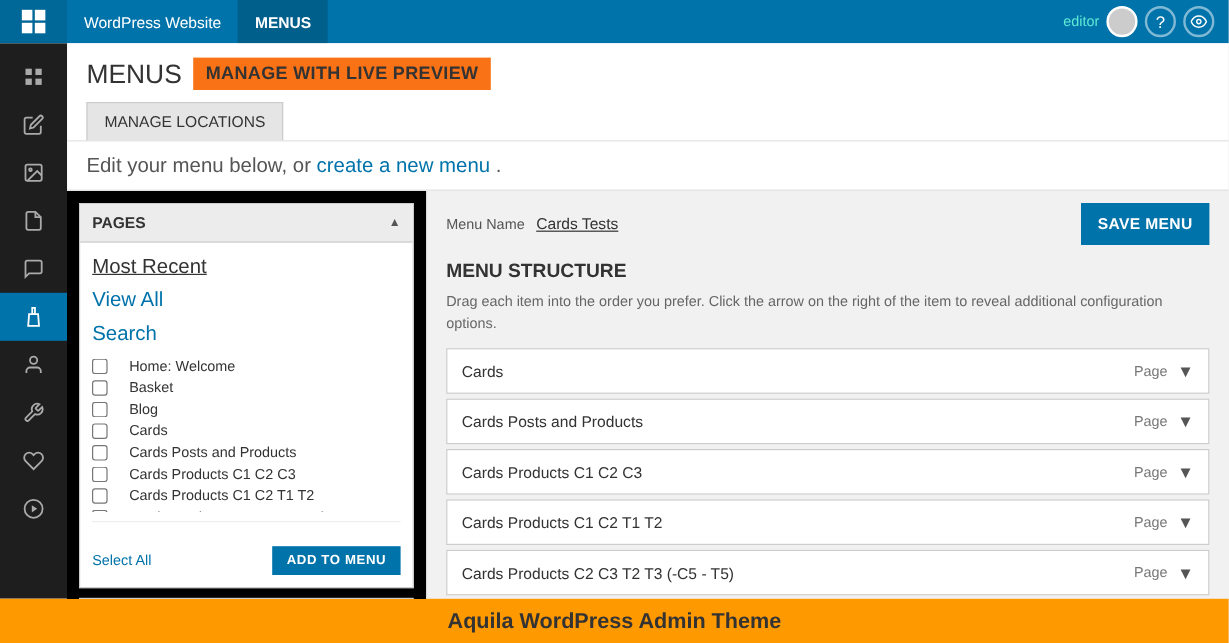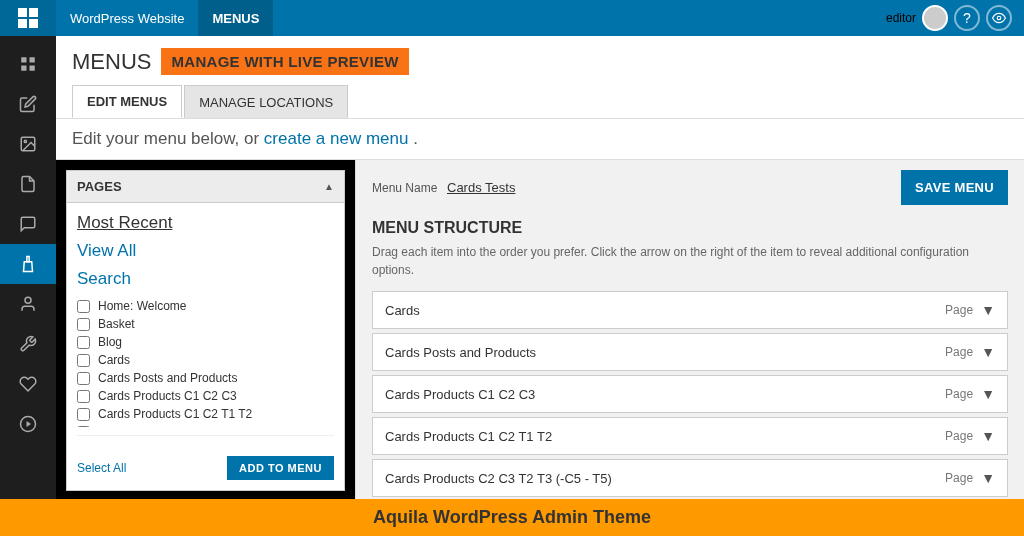--- a/index.html
+++ b/index.html
@@ -39,21 +39,21 @@
       cursor: pointer;
     }
     .top-nav-item.active { background: #005f8b; font-weight: bold; }
     .top-nav-right {
       display: flex;
       align-items: center;
       gap: 6px;
       padding-right: 12px;
     }
     .top-nav-right-item {
-      color: #000000;
+      color: #5eead4;
       font-size: 12px;
       display: flex;
       align-items: center;
       gap: 4px;
       cursor: pointer;
     }
     .avatar-circle {
       width: 26px;
       height: 26px;
       border-radius: 50%;
@@ -221,21 +221,21 @@
     .tab-link {
       color: #0073aa;
       cursor: pointer;
       text-decoration: none;
     }
     .tab-link.active { text-decoration: underline; color: #333; }
     .checkbox-list { max-height: 130px; overflow-y: auto; }
     .checkbox-item {
       display: flex;
       align-items: center;
-      gap: 8px;
+      gap: 18px;
       padding: 2px 0;
       font-size: 12px;
       color: #333;
     }
     .checkbox-item input[type="checkbox"] { cursor: pointer; }
     .select-all-row {
       display: flex;
       justify-content: space-between;
       align-items: center;
       margin-top: 8px;
@@ -429,21 +429,20 @@
   </div>
 
   <div class="content-area">
 
     <div class="page-header">
       <div class="page-title-row">
         <h1 class="page-title">MENUS</h1>
         <button class="manage-preview-btn">MANAGE WITH LIVE PREVIEW</button>
       </div>
       <div class="tab-row">
-        <button class="tab-btn active">EDIT MENUS</button>
         <button class="tab-btn">MANAGE LOCATIONS</button>
       </div>
     </div>
 
     <div class="info-bar">
       <span>Edit your menu below, or</span>
       <a href="#">create a new menu</a>
       <span>.</span>
     </div>
 

